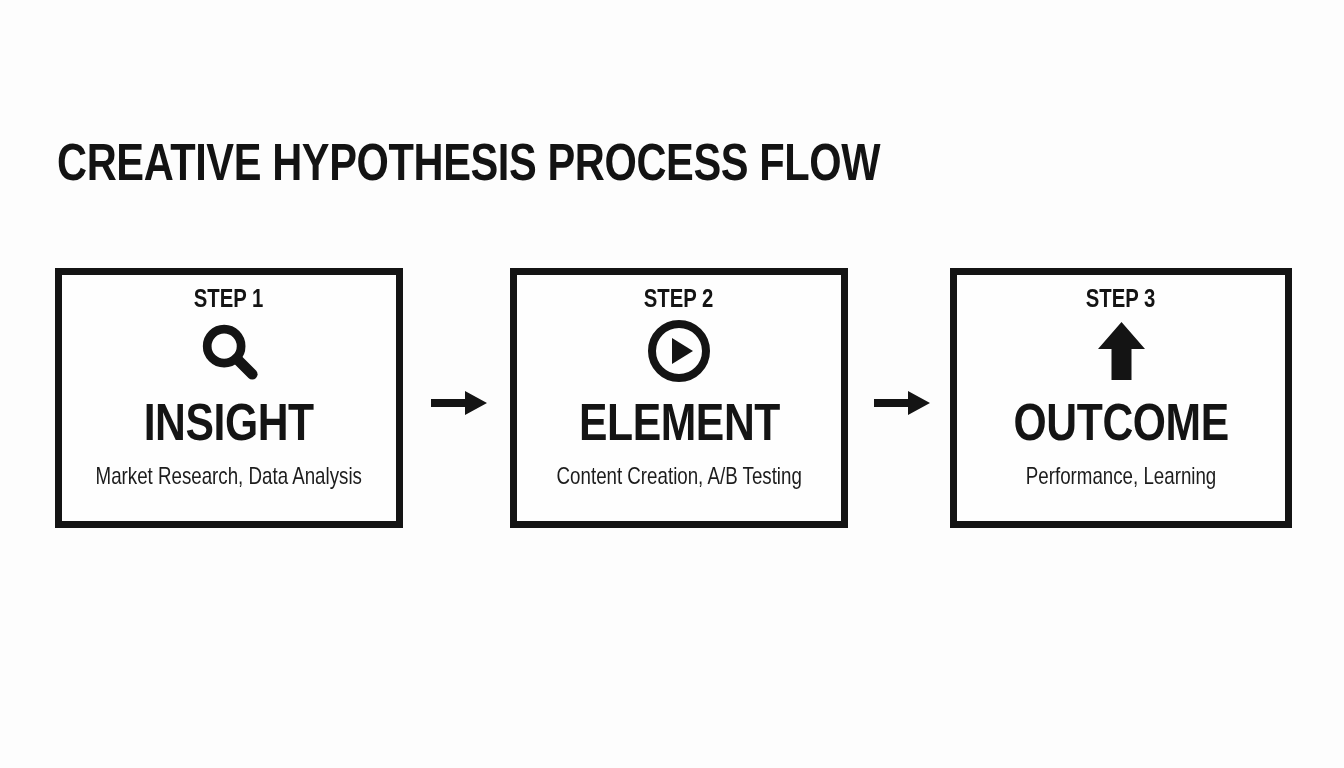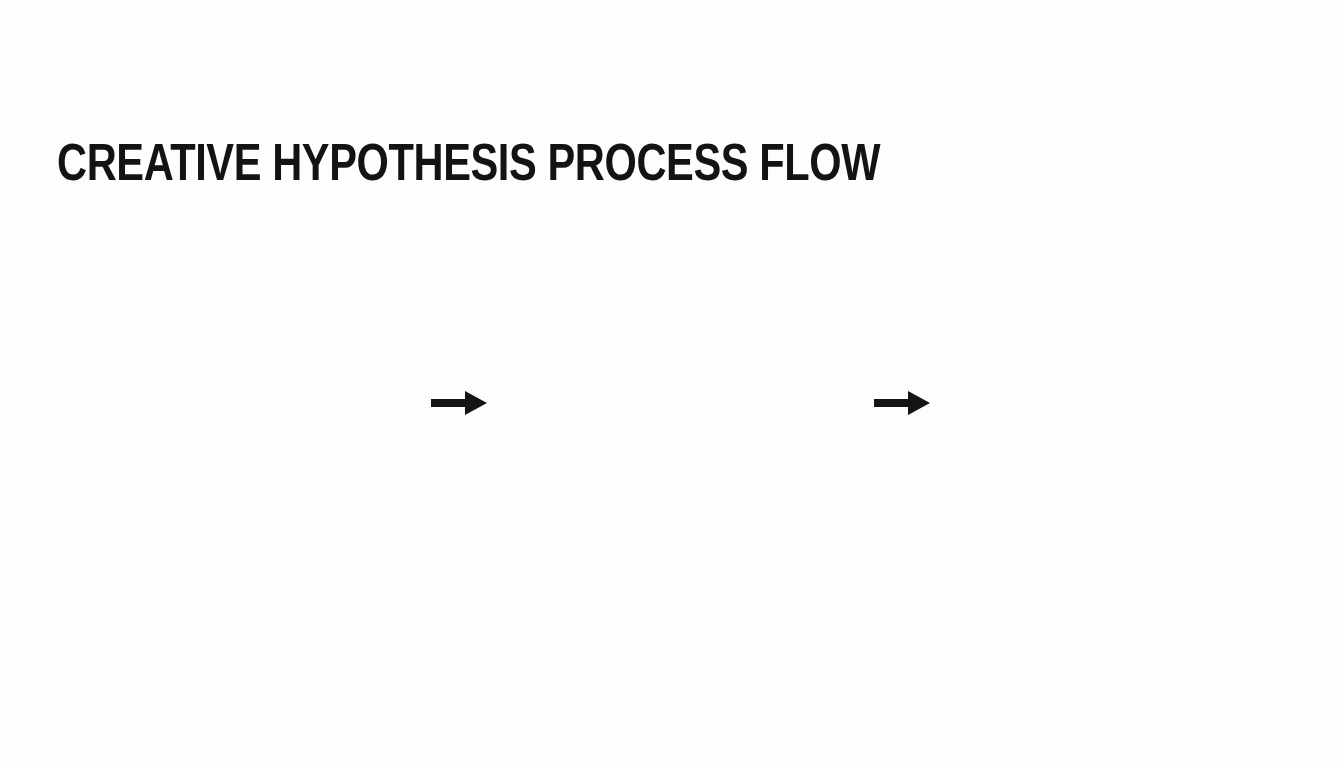--- a/index.html
+++ b/index.html
@@ -94,28 +94,60 @@
   .connector.c2 { left: 874px; }
   svg { display: block; }
 </style>
 </head>
 <body>
 
 <div class="stage">
 
   <div class="diagram-title">CREATIVE HYPOTHESIS PROCESS FLOW</div>
 
+  <div class="step-box b1">
+    <div class="step-label">STEP 1</div>
+    <div class="step-icon">
+      <svg width="62" height="62" viewBox="0 0 64 64">
+        <circle cx="27" cy="27" r="17.5" fill="none" stroke="#141414" stroke-width="9"></circle>
+        <line x1="40" y1="40" x2="56" y2="56" stroke="#141414" stroke-width="11" stroke-linecap="round"></line>
+      </svg>
+    </div>
+    <div class="step-name">INSIGHT</div>
+    <div class="step-desc">Market Research, Data Analysis</div>
+  </div>
 
   <div class="connector c1">
     <svg width="56" height="38" viewBox="0 0 56 38">
       <path d="M0 15 H34 V7 L56 19 L34 31 V23 H0 Z" fill="#141414"></path>
     </svg>
   </div>
 
+  <div class="step-box b2">
+    <div class="step-label">STEP 2</div>
+    <div class="step-icon">
+      <svg width="64" height="64" viewBox="0 0 64 64">
+        <circle cx="32" cy="32" r="27" fill="none" stroke="#141414" stroke-width="8"></circle>
+        <path d="M25 19 L46 32 L25 45 Z" fill="#141414"></path>
+      </svg>
+    </div>
+    <div class="step-name">ELEMENT</div>
+    <div class="step-desc">Content Creation, A/B Testing</div>
+  </div>
 
   <div class="connector c2">
     <svg width="56" height="38" viewBox="0 0 56 38">
       <path d="M0 15 H34 V7 L56 19 L34 31 V23 H0 Z" fill="#141414"></path>
     </svg>
   </div>
 
+  <div class="step-box b3">
+    <div class="step-label">STEP 3</div>
+    <div class="step-icon">
+      <svg width="47" height="58" viewBox="0 0 47 58">
+        <path d="M23.5 0 L47 27 L33.5 27 L33.5 58 L13.5 58 L13.5 27 L0 27 Z" fill="#141414"></path>
+      </svg>
+    </div>
+    <div class="step-name">OUTCOME</div>
+    <div class="step-desc">Performance, Learning</div>
+  </div>
 
 </div>
 
 </body></html>

